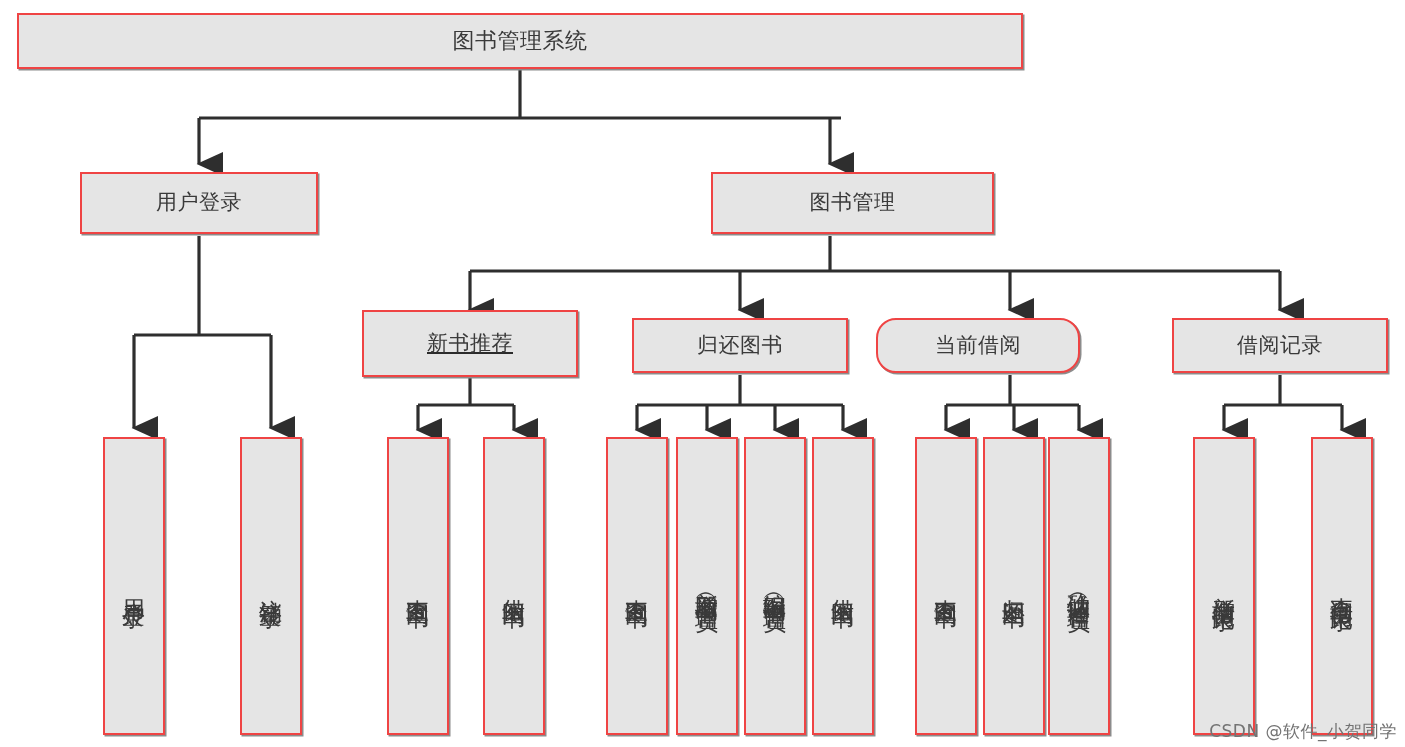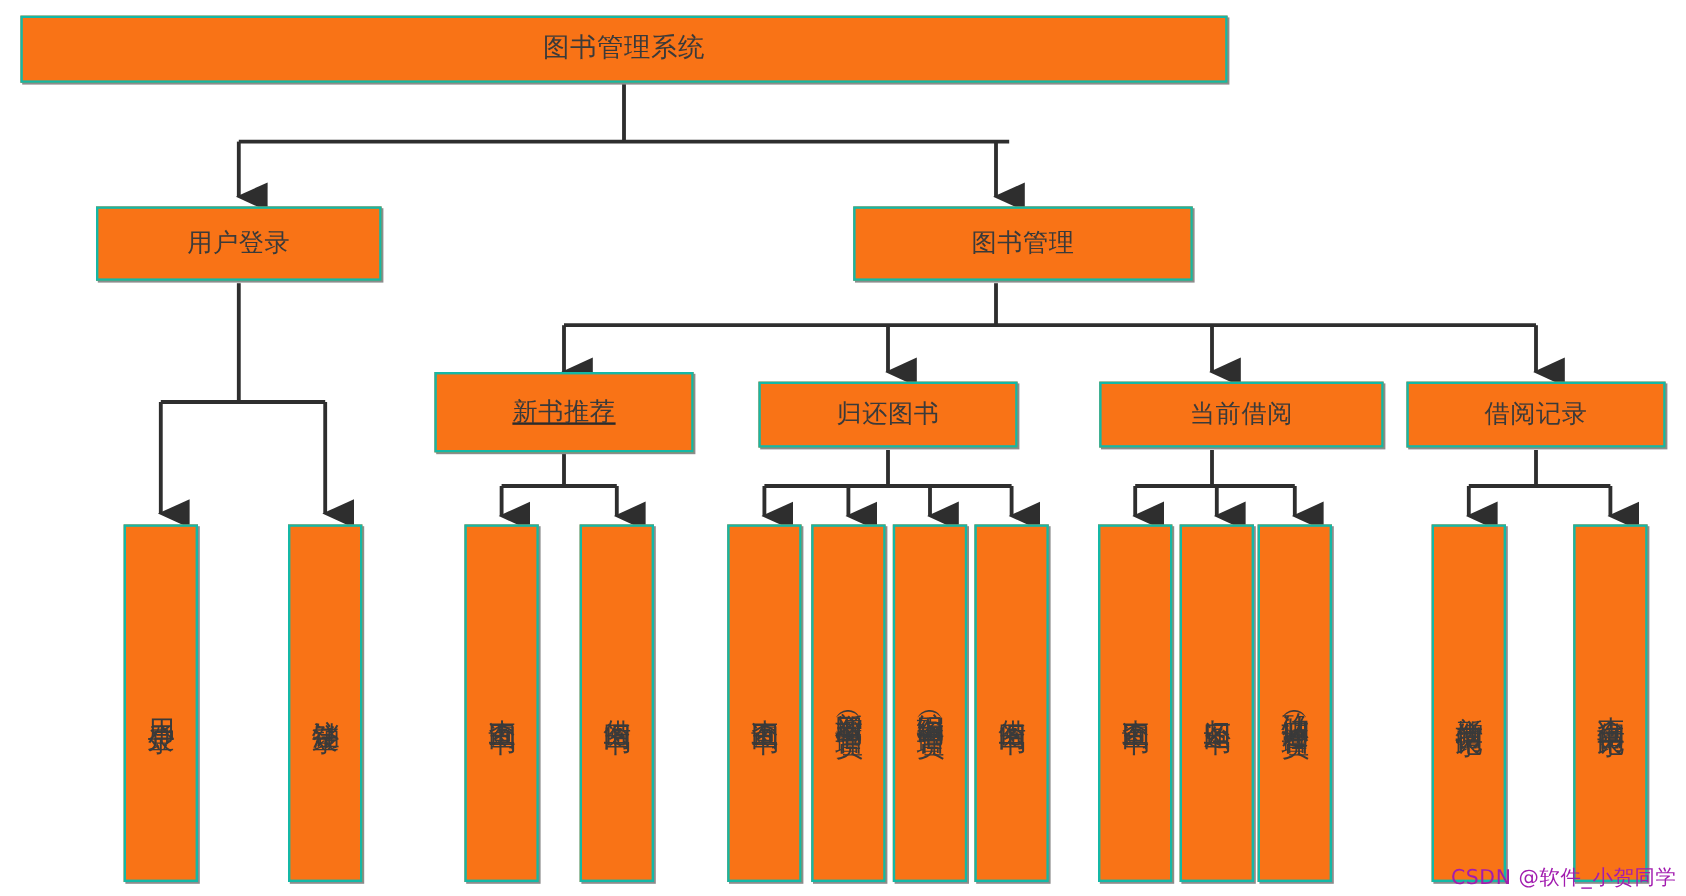--- a/index.html
+++ b/index.html
@@ -17,22 +17,22 @@
   }
   svg#edges{
     position:absolute;
     left:0;top:0;
     width:1405px;height:747px;
     pointer-events:none;
   }
   .node{
     position:absolute;
     box-sizing:border-box;
-    background:#f97316;
-    border:2px solid #14b8a6;
+    background:#e5e5e5;
+    border:2px solid #ef4444;
     box-shadow:1.5px 1.5px 0 0 #8c8c8c;
     display:flex;
     align-items:center;
     justify-content:center;
     overflow:hidden;
   }
   .node .lbl{
     font-size:21px;
     line-height:1.12;
     letter-spacing:0.5px;
@@ -52,21 +52,21 @@
     line-height:1.22;
     letter-spacing:2.5px;
     white-space:normal;
     max-height:282px;
   }
   #watermark{
     position:absolute;
     right:8px;
     bottom:4px;
     font-size:17px;
-    color:#a21caf;
+    color:#737373;
     letter-spacing:0.5px;
     white-space:nowrap;
     user-select:none;
   }
 </style>
 </head>
 <body>
 
 <div id="canvas">
 
@@ -131,21 +131,21 @@
   <div class="node" style="left:711px;top:172px;width:283px;height:62px;">
     <span class="lbl">图书管理</span>
   </div>
 
   <div class="node" style="left:362px;top:310px;width:216px;height:67px;text-decoration:underline;">
     <span class="lbl">新书推荐</span>
   </div>
   <div class="node" style="left:632px;top:318px;width:216px;height:55px;">
     <span class="lbl">归还图书</span>
   </div>
-  <div class="node" style="left:916px;top:318px;width:237px;height:55px;">
+  <div class="node" style="left:876px;top:318px;width:204px;height:55px;border-radius:20px;">
     <span class="lbl">当前借阅</span>
   </div>
   <div class="node" style="left:1172px;top:318px;width:216px;height:55px;align-items:center;">
     <span class="lbl">借阅记录</span>
   </div>
 
   <div class="node leaf" style="left:103px;top:437px;width:62px;height:298px;">
     <span class="lbl">用户登录</span>
   </div>
   <div class="node leaf" style="left:240px;top:437px;width:62px;height:298px;">

